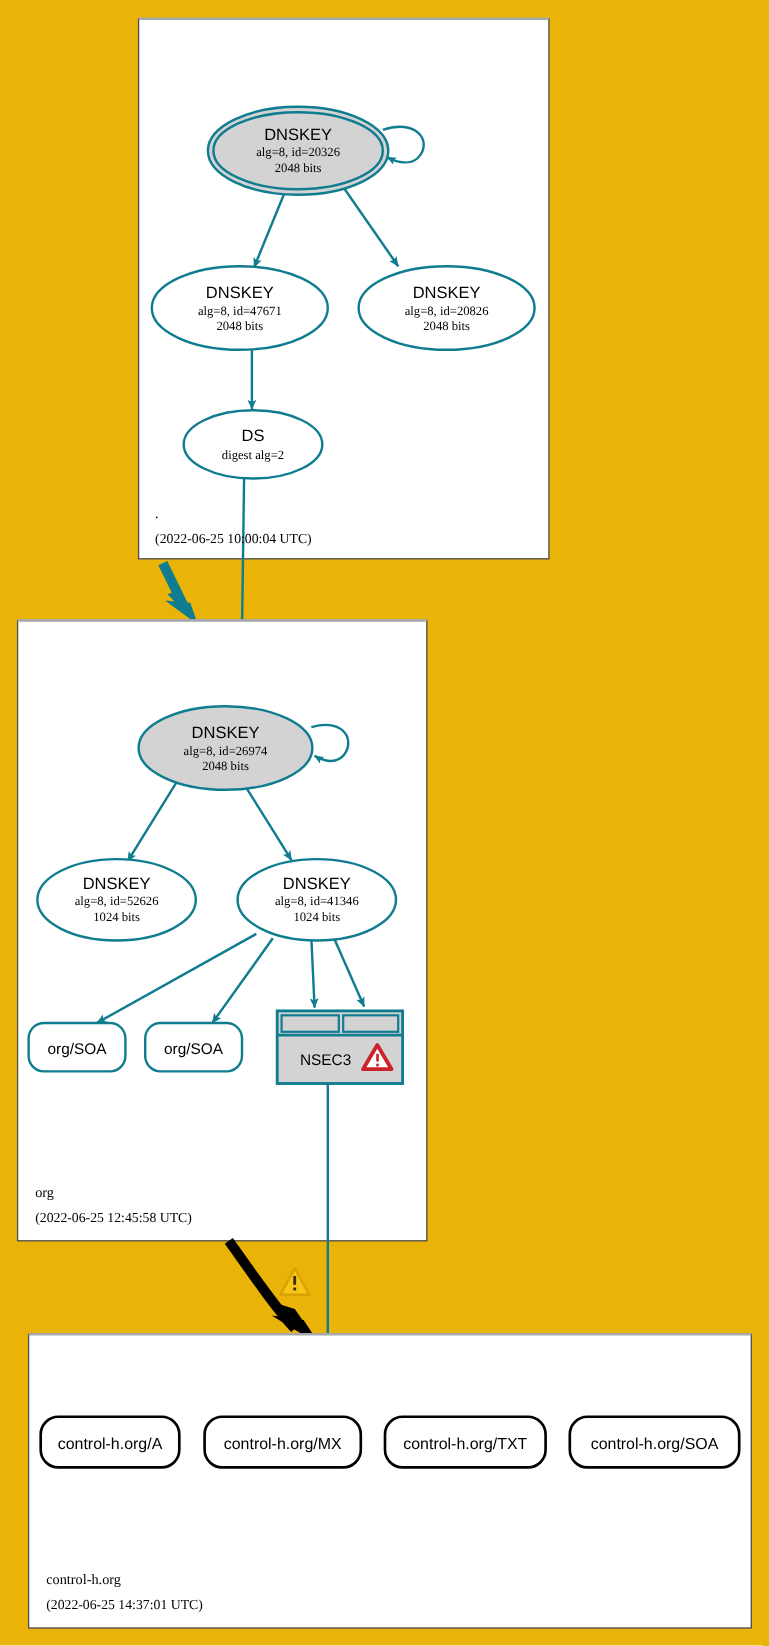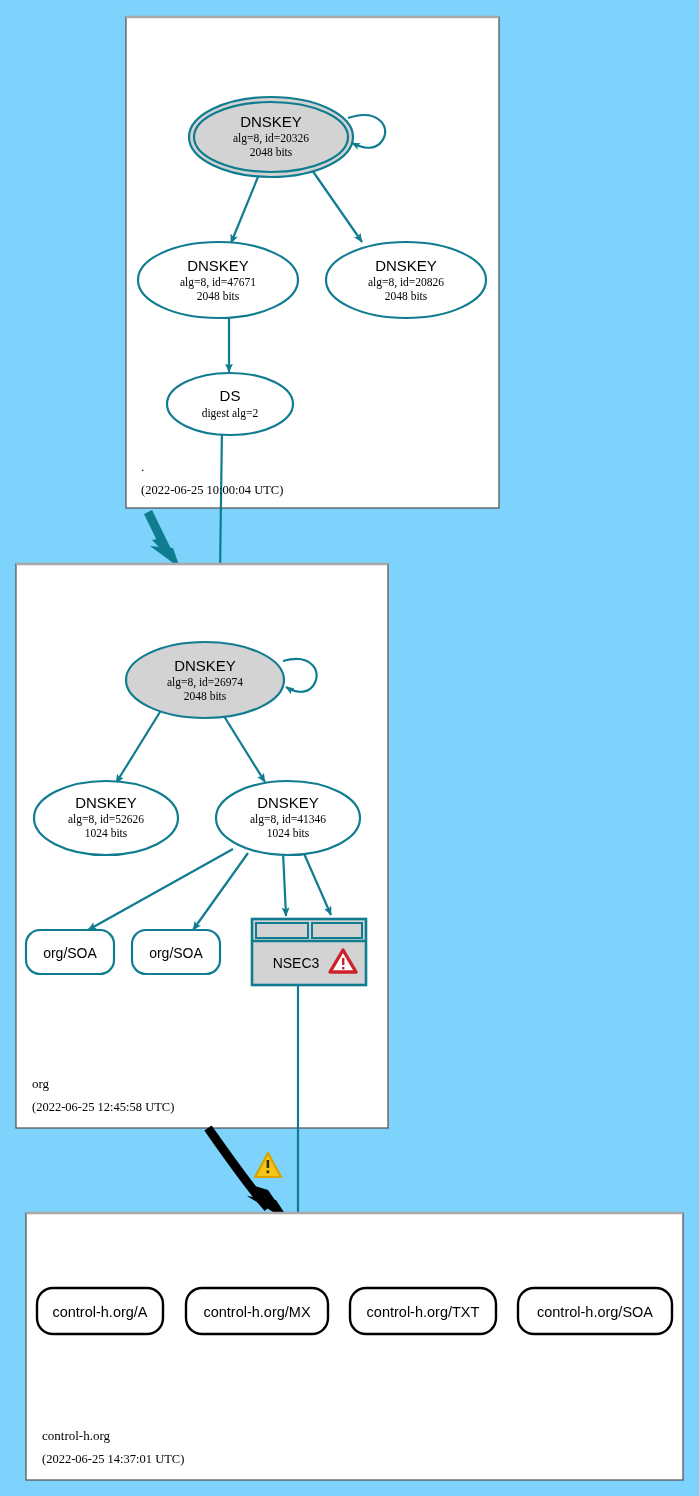--- a/index.html
+++ b/index.html
@@ -7,21 +7,21 @@
     padding: 0;
     background: #ffffff;
   }
   body {
     font-family: "Liberation Sans", sans-serif;
   }
   #canvas {
     position: relative;
     width: 699px;
     height: 1496px;
-    background: #7dd3fc;
+    background: #eab308;
     overflow: hidden;
   }
   #graph-svg {
     position: absolute;
     left: 0;
     top: 0;
     width: 699px;
     height: 1496px;
   }
   .zone-title {

